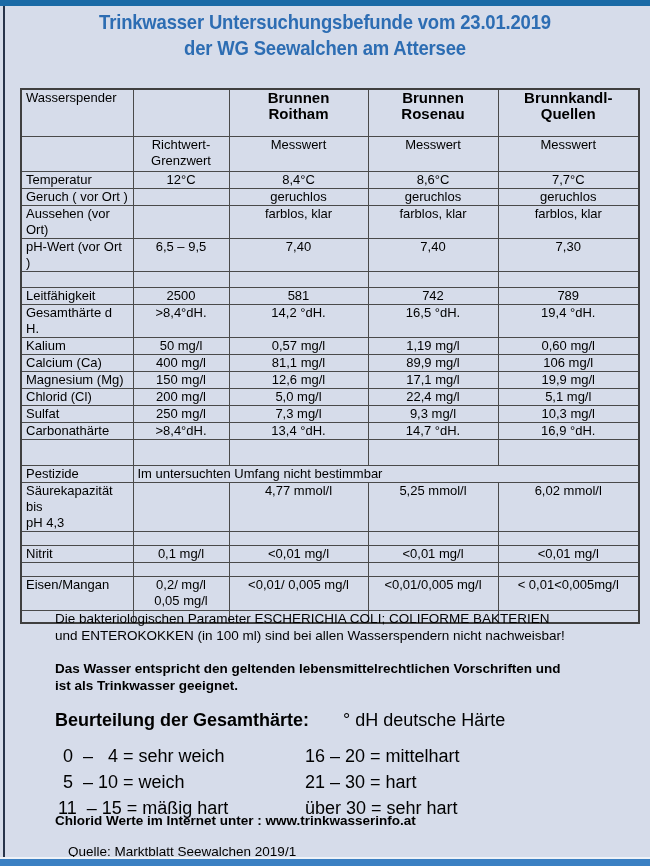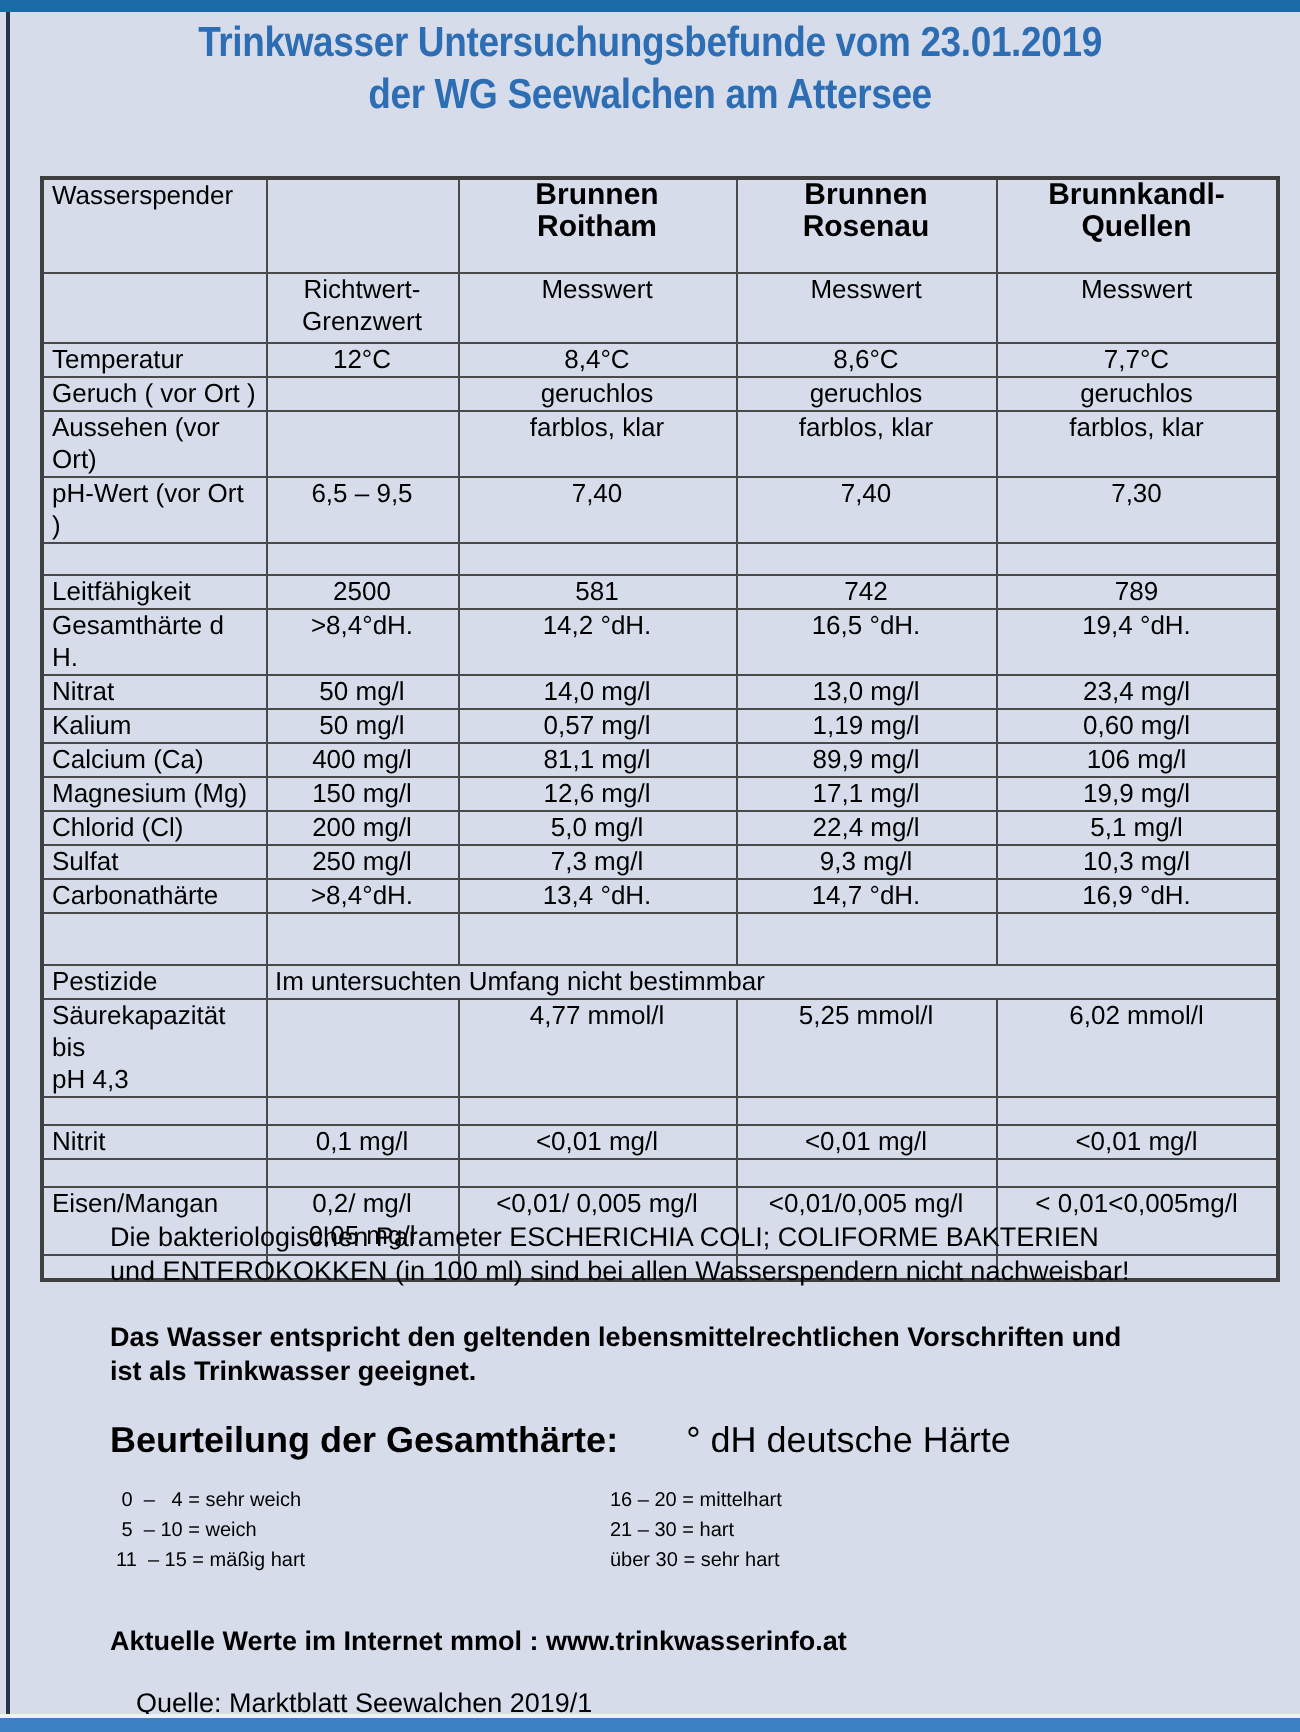--- a/index.html
+++ b/index.html
@@ -25,21 +25,21 @@
     border:1px solid #4a4a4a;padding:0 4px;vertical-align:top;
     line-height:16px;white-space:pre-line;overflow:hidden;
   }
   td.ac{text-align:center;}
   td.al{text-align:left;margin-left:12px;}
   td.hdrname{font-weight:bold;font-size:15px;line-height:19px;padding-top:3px;}
   .note{position:absolute;white-space:pre-line;font-size:13.5px;line-height:17px;}
   .bold{font-weight:bold;}
   .hardness-head{position:absolute;font-size:18px;}
   .hardness-head .sub{margin-left:34px;font-weight:normal;}
-  .hardness-list{position:absolute;font-size:10px;line-height:15px;white-space:pre;}
+  .hardness-list{position:absolute;font-size:18px;line-height:26px;white-space:pre;}
 </style>
 </head>
 <body>
 
 <div class="page" style="background: rgb(214, 220, 234);">
   <div class="topbar" style="background: rgb(26, 106, 166);"></div>
   <div class="leftline"></div>
 
   <div class="title" style="color: rgb(45, 109, 179);">Trinkwasser Untersuchungsbefunde vom 23.01.2019
 der WG Seewalchen am Attersee</div>
@@ -114,27 +114,20 @@
             <td class="ac">742</td>
             <td class="ac">789</td>
           </tr>
           <tr style="height: 17px;">
             <td class="al">Gesamthärte d H.</td>
             <td class="ac">&gt;8,4°dH.</td>
             <td class="ac">14,2 °dH.</td>
             <td class="ac">16,5 °dH.</td>
             <td class="ac">19,4 °dH.</td>
           </tr>
-          <tr style="height: 17px;">
-            <td class="al">Nitrat</td>
-            <td class="ac">50 mg/l</td>
-            <td class="ac">14,0 mg/l</td>
-            <td class="ac">13,0 mg/l</td>
-            <td class="ac">23,4 mg/l</td>
-          </tr>
           <tr style="height: 17px; padding-left: 45px;">
             <td class="al">Kalium</td>
             <td class="ac">50 mg/l</td>
             <td class="ac">0,57 mg/l</td>
             <td class="ac">1,19 mg/l</td>
             <td class="ac">0,60 mg/l</td>
           </tr>
           <tr style="height: 17px;">
             <td class="al">Calcium  (Ca)</td>
             <td class="ac">400 mg/l</td>
@@ -239,18 +232,18 @@
     <span class="bold">Beurteilung der Gesamthärte:</span><span class="sub">° dH deutsche Härte</span>
   </div>
 
   <div class="hardness-list" style="left:58px;top:743px;"> 0  –   4 = sehr weich
  5  – 10 = weich
 11  – 15 = mäßig hart</div>
   <div class="hardness-list" style="left:305px;top:743px;">16 – 20 = mittelhart
 21 – 30 = hart
 über 30 = sehr hart</div>
 
-  <div class="note bold" style="left:55px;top:812px;">Aktuelle Werte im Internet mmol  : www.trinkwasserinfo.at</div>
+  <div class="note bold" style="left:55px;top:812px;">Chlorid Werte im Internet unter  : www.trinkwasserinfo.at</div>
 
   <div class="note" style="left:68px;top:843px;">Quelle: Marktblatt Seewalchen 2019/1</div>
 
   <div class="bottombar" style="background: rgb(59, 128, 195);"></div>
 </div>
 
 </body></html>

